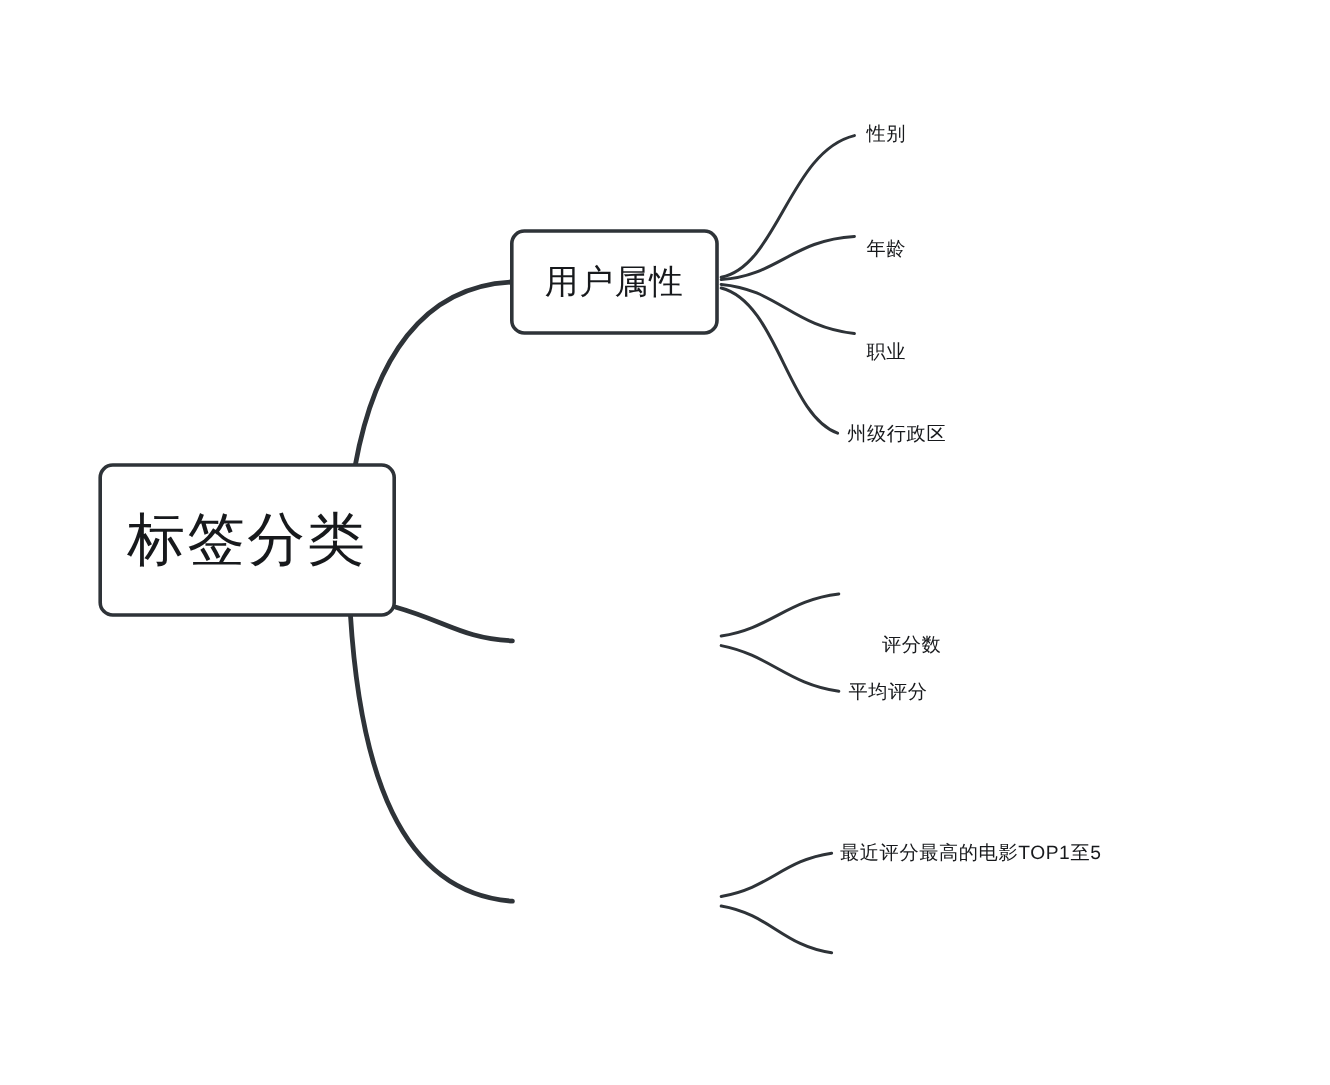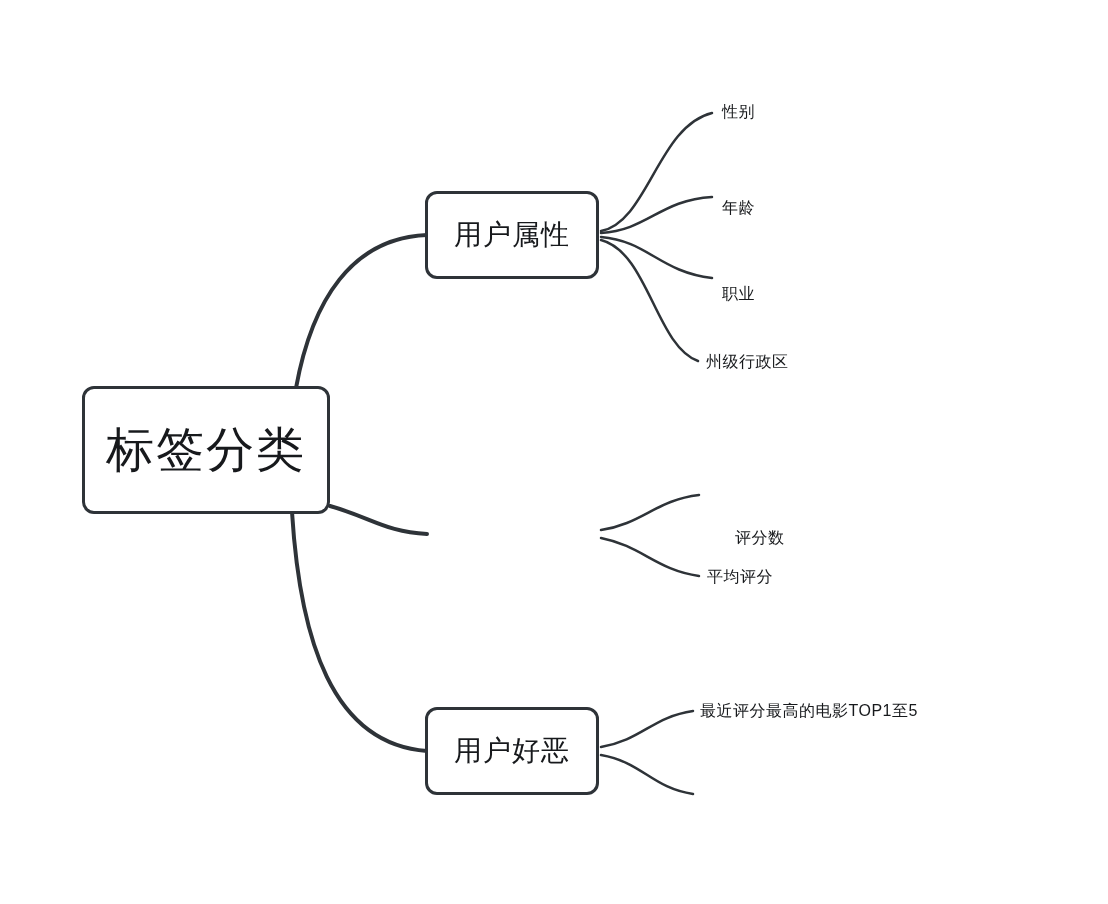--- a/index.html
+++ b/index.html
@@ -85,23 +85,20 @@
     <path d="M 601,755 C 642,762 652,788 693,794" stroke-width="2.5" stroke-linecap="round" stroke="#2e3338"></path>
   </svg>
 
   <div class="node root">
     <span>标签分类</span>
   </div>
 
   <div class="node branch b0">
     <span>用户属性</span>
   </div>
-  <div class="node branch b2">
-    <span>用户好恶</span>
-  </div>
 
   <div class="leaf" style="left:722px; top:112px;">性别</div>
   <div class="leaf" style="left:722px; top:208px;">年龄</div>
   <div class="leaf" style="left:722px; top:294px;">职业</div>
   <div class="leaf" style="left:706px; top:362px;">州级行政区</div>
 
   <div class="leaf" style="left:735px; top:494px;margin-top:44px;">评分数</div>
   <div class="leaf" style="left:707px; top:577px;text-align:right;">平均评分</div>
 
   <div class="leaf" style="left:684px; top:711px;margin-left:16px;">最近评分最高的电影TOP1至5</div>

